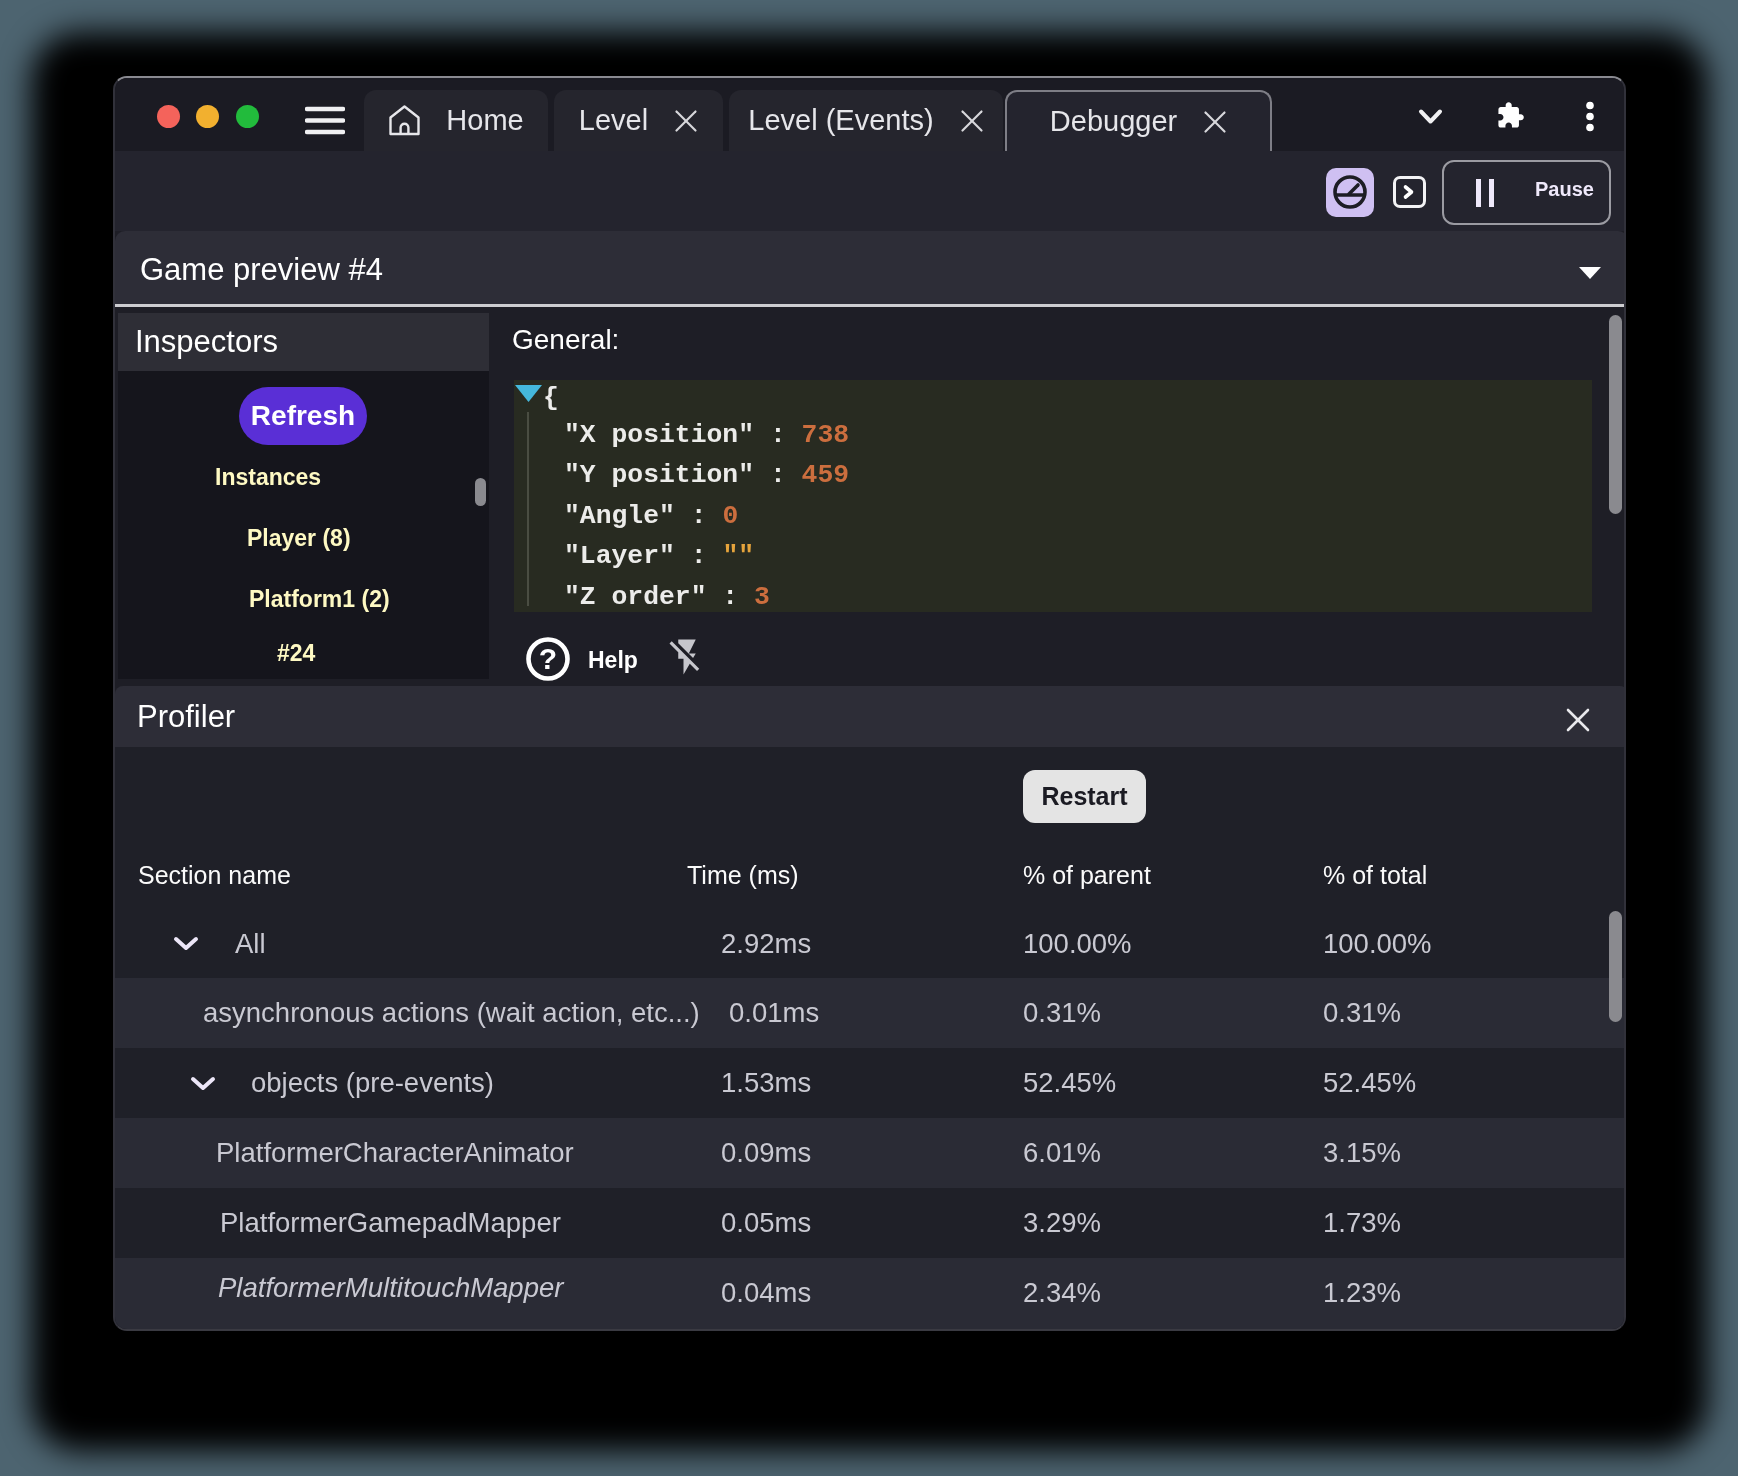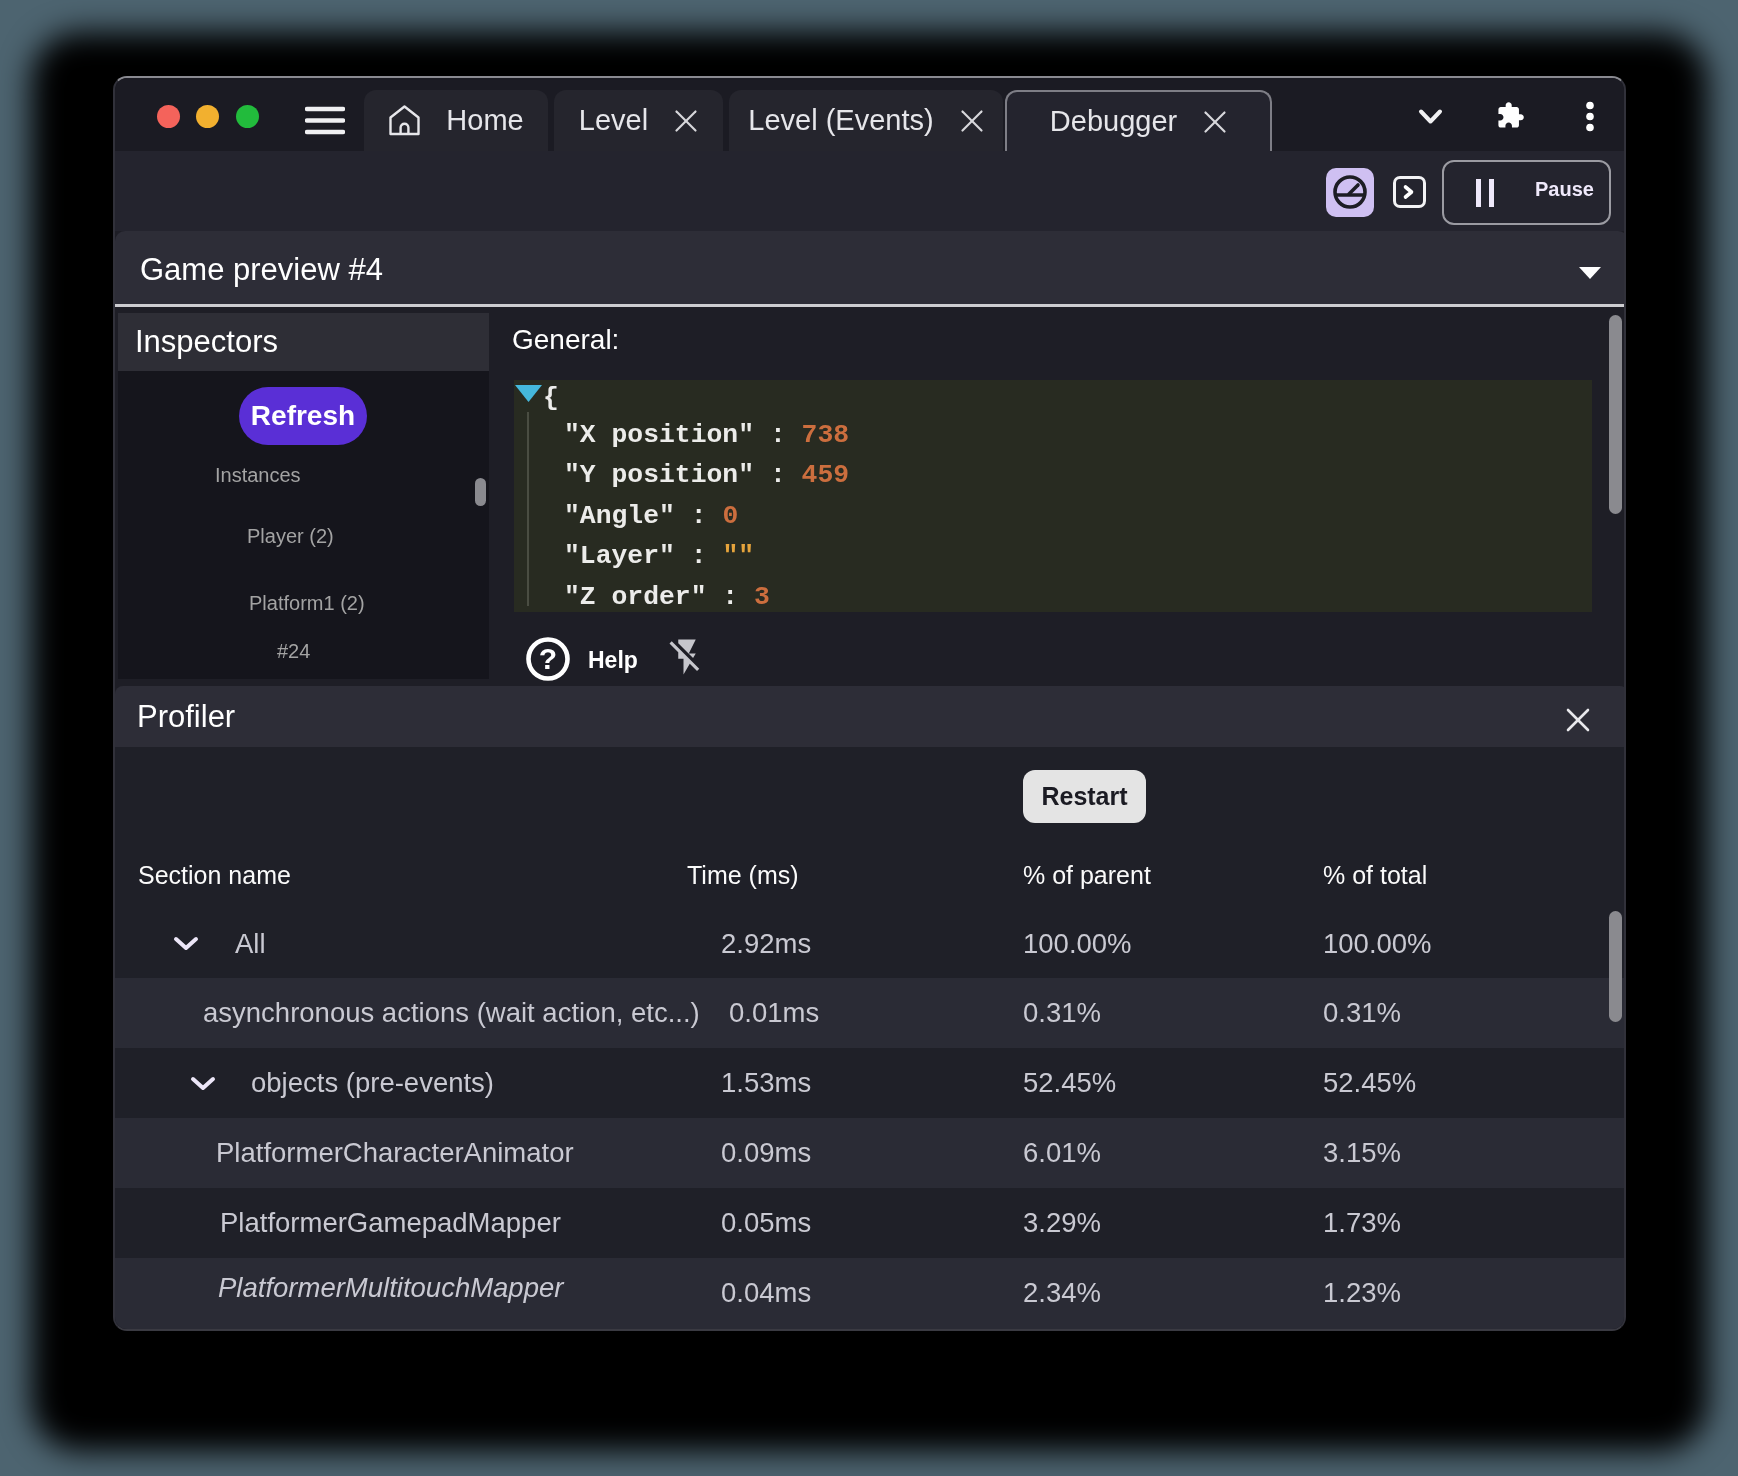--- a/index.html
+++ b/index.html
@@ -27,21 +27,21 @@
   .prevbar { left:0; top:153px; width:1513px; height:76px; background:#2d2d37;
              border-bottom:3px solid #cdcdd1; border-radius:10px 10px 0 0; }
   
   .content { left:0; top:232px; width:1513px; height:376px; background:#1e1e26; }
   .panel { left:3px; top:235px; width:371px; height:366px; background:#15151c; }
   .panelhead { left:0; top:0; width:371px; height:58px; background:#2e2e36;
                color:#fff; font-size:31px; display:flex; align-items:center; padding-left:17px; }
   .refresh { left:121px; top:74px; width:128px; height:58px; background:#5a2fd6;
              border-radius:29px; color:#fff; font-weight:bold; font-size:28px;
              display:flex; align-items:center; justify-content:center; }
-  .treeitem { color:#a3a3a3; font-size:20px; white-space:nowrap; }
+  .treeitem { color:#fef9c3; font-size:23px; white-space:nowrap;font-weight:bold; }
   .codeblock { left:399px; top:302px; width:1078px; height:232px; background:#282b21; }
   .mono { font-family:"Liberation Mono", monospace; font-size:26.4px; font-weight:bold;
           color:#ececea; white-space:pre; }
   .num { color:#cc6e3e; }
   .str { color:#e6a43c; }
   
   .profbar { left:0; top:608px; width:1513px; height:61px; background:#2d2d37;
              border-radius:8px 8px 0 0; color:#fff; font-size:31px;
              display:flex; align-items:center; padding-left:22px; }
   .profbody { left:0; top:669px; width:1513px; height:585px; background:#1f2028; }
@@ -129,22 +129,22 @@
   <div class="abs" style="left:25px; top:174px; color:#fff; font-size:31px; font-weight:500;">Game preview #4</div>
   <svg class="abs" style="left:1464px; top:189px;" width="22" height="12" viewBox="0 0 22 12">
     <polygon points="0,0 22,0 11,12" fill="#fff"></polygon>
   </svg>
 
   <div class="abs content"></div>
   <div class="abs panel">
     <div class="abs panelhead">Inspectors</div>
     <div class="abs refresh">Refresh</div>
     <div class="abs treeitem" style="left:97px; top:151px;">Instances</div>
-    <div class="abs treeitem" style="left:129px; top:212px;">Player (2)</div>
-    <div class="abs treeitem" style="left:131px; top:273px;margin-top:6px;">Platform1 (2)</div>
+    <div class="abs treeitem" style="left:129px; top:212px;">Player (8)</div>
+    <div class="abs treeitem" style="left:131px; top:273px;">Platform1 (2)</div>
     <div class="abs treeitem" style="left:159px; top:327px;">#24</div>
     <div class="abs thumb" style="left:357px; top:165px; width:11px; height:28px;"></div>
   </div>
   <div class="abs" style="left:397px; top:246px; color:#fff; font-size:28px; font-weight:500;">General:</div>
   <div class="abs codeblock"></div>
   <svg class="abs" style="left:400px; top:307px;" width="27" height="17" viewBox="0 0 27 17">
     <polygon points="0,0 27,0 13.5,17" fill="#45b8dc"></polygon>
   </svg>
   <div class="abs mono" style="left:428px; top:305px;">{</div>
   <div class="abs" style="left:412px; top:334px; width:2px; height:194px; background:#4a4d42;"></div>

